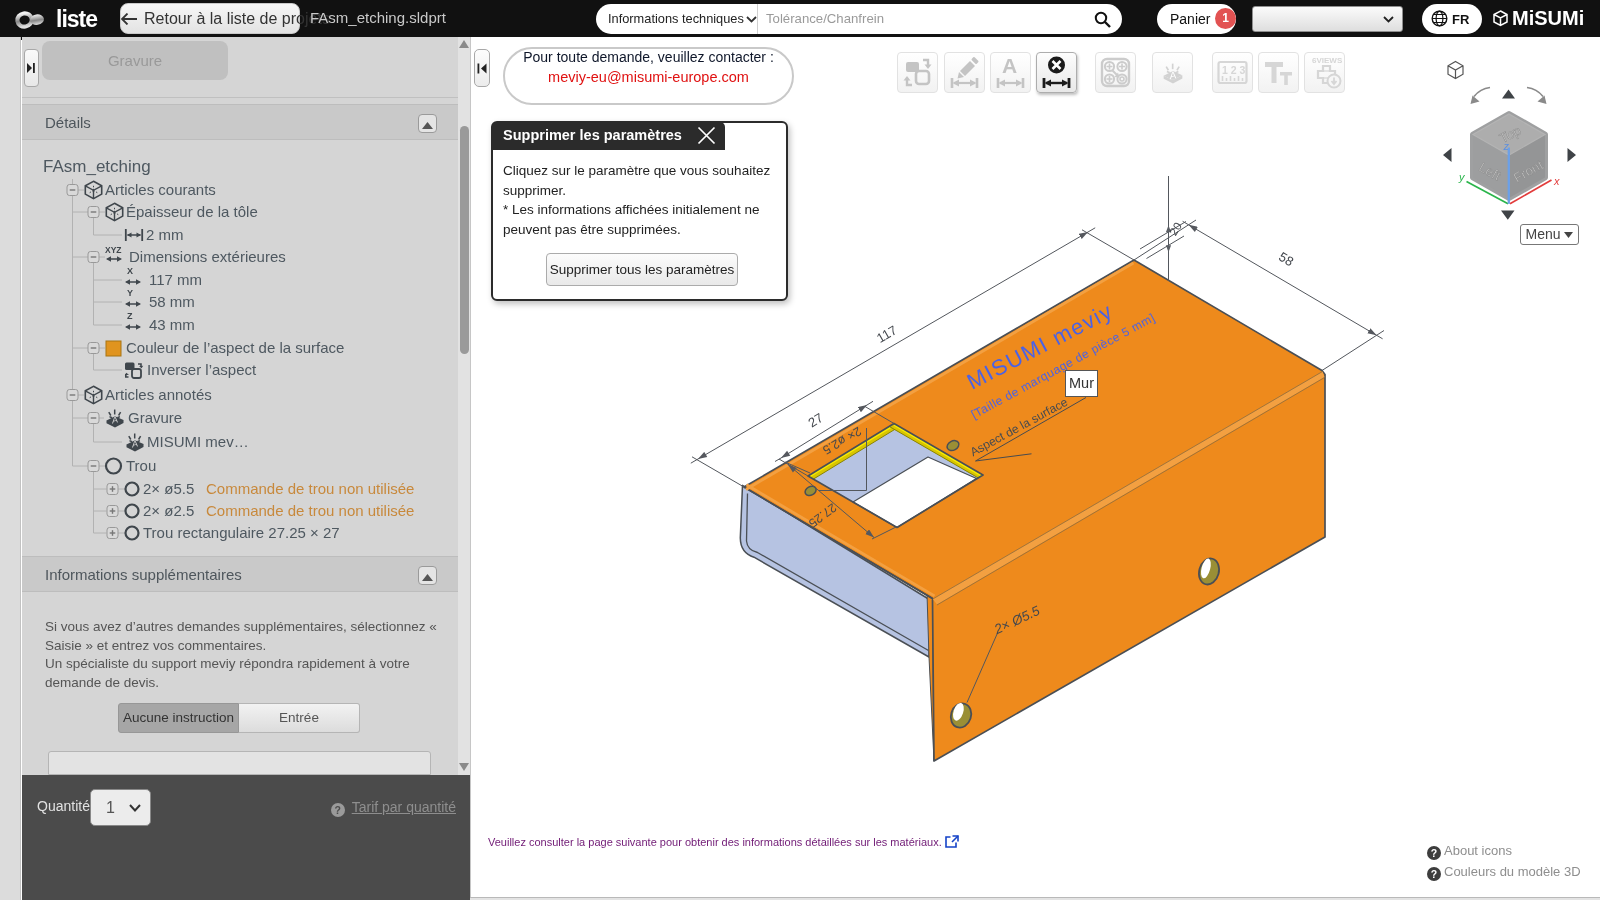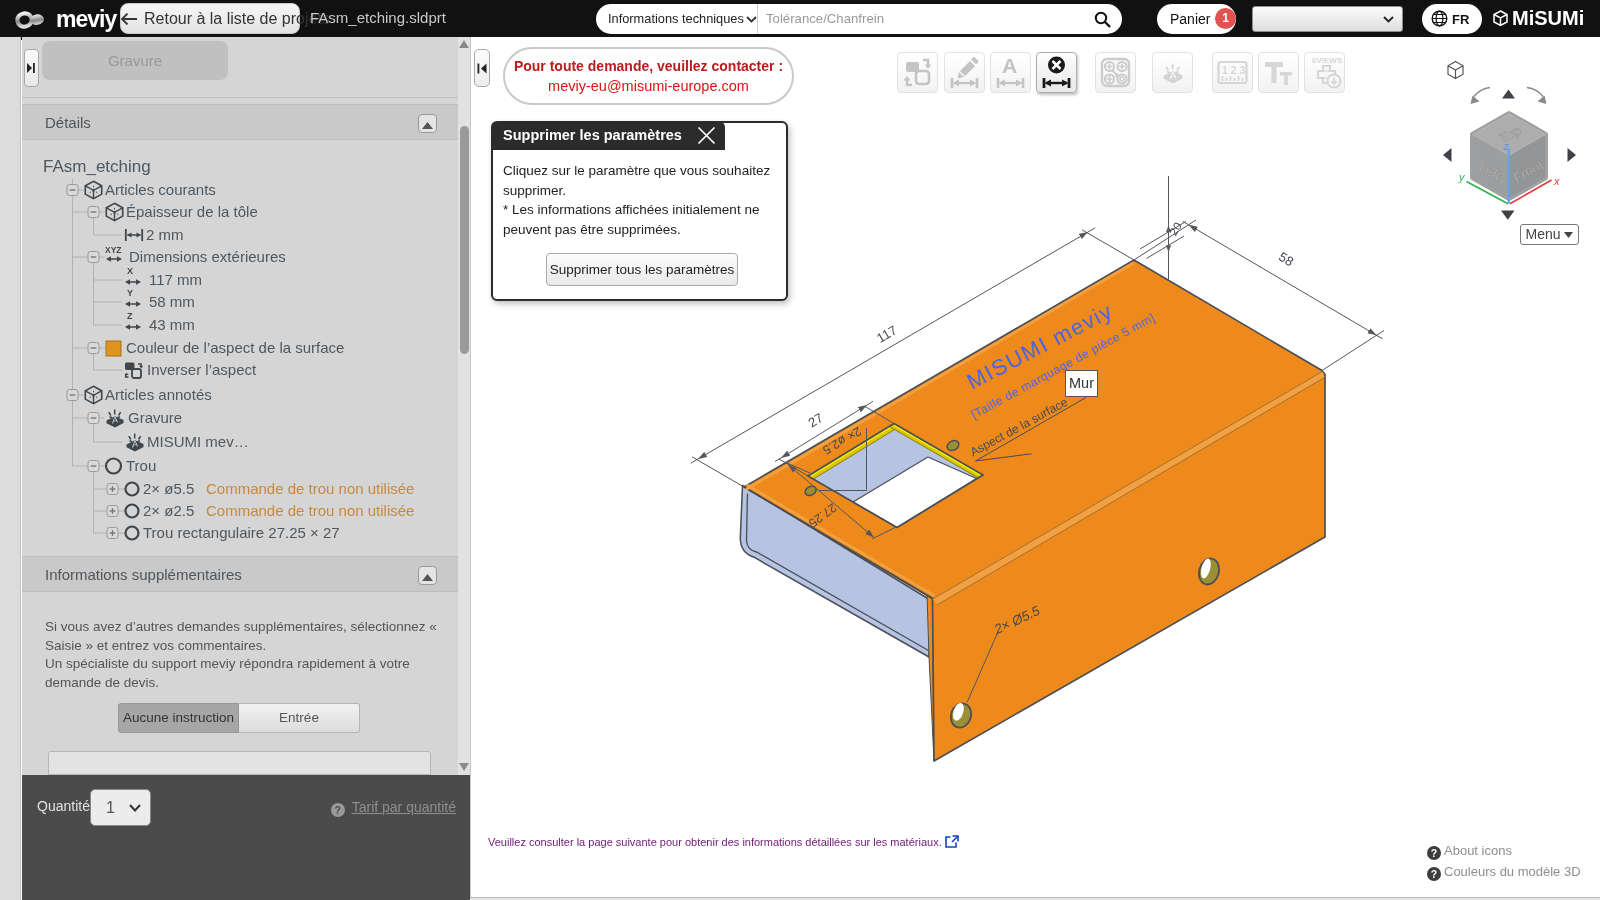--- a/index.html
+++ b/index.html
@@ -47,21 +47,21 @@
 #tarif u{margin-left:4px}
 #bluebtn{position:absolute;left:15px;top:66px;width:420px;height:43px;background:linear-gradient(#3c75a9,#2d5f8c);border:1px solid #28557e;border-radius:3px;color:#eef3f8;font-size:15px;text-align:center;line-height:41px}
 
 #sbtrack{position:absolute;left:458px;top:37px;width:12px;height:738px;background:#e2e2e2}
 #sbthumb{position:absolute;left:1.5px;top:89px;width:9px;height:228px;background:#9a9a9a;border-radius:5px}
 
 #main{position:absolute;left:470px;top:37px;width:1130px;height:860px;background:#fff;border-left:1px solid #c6c6c6}
 #mainbot{position:absolute;left:470px;top:897px;width:1130px;height:3px;background:#e3e3e3;border-top:1px solid #b9b9b9}
 #clbtn{position:absolute;left:2.5px;top:12px;width:16px;height:38px;background:linear-gradient(#fdfdfd,#ececec);border:1px solid #a8a8a8;border-radius:5px}
 #contact{position:absolute;left:32px;top:10px;width:291px;height:58px;border:2px solid #c9c9c9;border-radius:29px;text-align:center}
-#contact .l1{margin-top:9px;color:#b91c1c;font-weight:bold;font-size:14px;white-space:nowrap}
+#contact .l1{color:#0f172a;font-weight:normal;font-size:14px;white-space:nowrap}
 #contact .l2{color:#e01111;font-weight:normal;font-size:14.5px;margin-top:4px;white-space:nowrap}
 #popup{position:absolute;left:20px;top:84px;width:297px;height:180px;background:#fff;border:2px solid #2b2b2b;border-radius:6px;box-shadow:2px 3px 6px rgba(0,0,0,.25)}
 #popup .hd{position:absolute;left:-1px;top:-1px;width:233px;height:28px;background:#2b2b2b;border-radius:5px 5px 0 0}
 #popup .hd .t{position:absolute;left:11px;top:5px;color:#fff;font-size:14.5px;font-weight:bold}
 #popup .bx2{position:absolute;left:10px;top:25px;width:280px;font-size:13.5px;color:#222;line-height:19.5px}
 #pbtn{position:absolute;left:53px;top:130px;width:192px;height:33px;background:linear-gradient(#fcfcfc,#e9e9e9);border:1px solid #ababab;border-radius:4px;text-align:center;line-height:31px;font-size:13.5px;color:#222}
 .tbtn{position:absolute;top:15px;width:41px;height:41px;background:linear-gradient(#ffffff,#f2f2f2);border:1px solid #e2e2e2;border-radius:4px}
 .tbtn.sel{background:linear-gradient(#fdfdfd,#e8e8e8);border:1px solid #adadad;box-shadow:1px 2px 3px rgba(0,0,0,.25)}
 #mur{position:absolute;left:594px;top:333px;width:33px;height:27px;background:#fff;border:1.5px solid #555;font-size:14.5px;color:#333;text-align:center;line-height:25px}
 #menubtn{position:absolute;left:1049px;top:187px;width:59px;height:21px;background:#fff;border:1px solid #777;border-radius:3px;font-size:14px;color:#444;text-align:center;line-height:19px}
@@ -81,21 +81,21 @@
             <stop offset="0" stop-color="#f2f2f2"></stop>
             <stop offset="0.55" stop-color="#888"></stop>
             <stop offset="1" stop-color="#e0e0e0"></stop>
           </linearGradient>
         </defs>
    <g transform="rotate(-9 18 13)">
           <ellipse cx="10.5" cy="12.8" rx="7.2" ry="6.6" fill="none" stroke="url(#mg)" stroke-width="4.2"></ellipse>
           <ellipse cx="22.8" cy="14.4" rx="7" ry="5.3" fill="url(#mg)"></ellipse>
         </g>
   </svg>
-  <span class="mtxt">meviy</span>
+  <span class="mtxt">liste</span>
  </div>
  <div id="retour"><svg width="17" height="12" viewBox="0 0 17 12" style="vertical-align:-1px;margin-right:6px">
         <path d="M6.5 0.5 L1 6 L6.5 11.5 M1 6 L16 6" stroke="#333" stroke-width="1.8" fill="none"></path>
       </svg>Retour à la liste de projets</div>
  <div id="fname">FAsm_etching.sldprt</div>
  <div id="search">
   <span class="lab">Informations techniques</span>
   <svg class="chev" width="11" height="7" viewBox="0 0 11 7">
         <path d="M1 1 L5.5 5.5 L10 1" stroke="#333" stroke-width="1.8" fill="none"></path>
       </svg>

